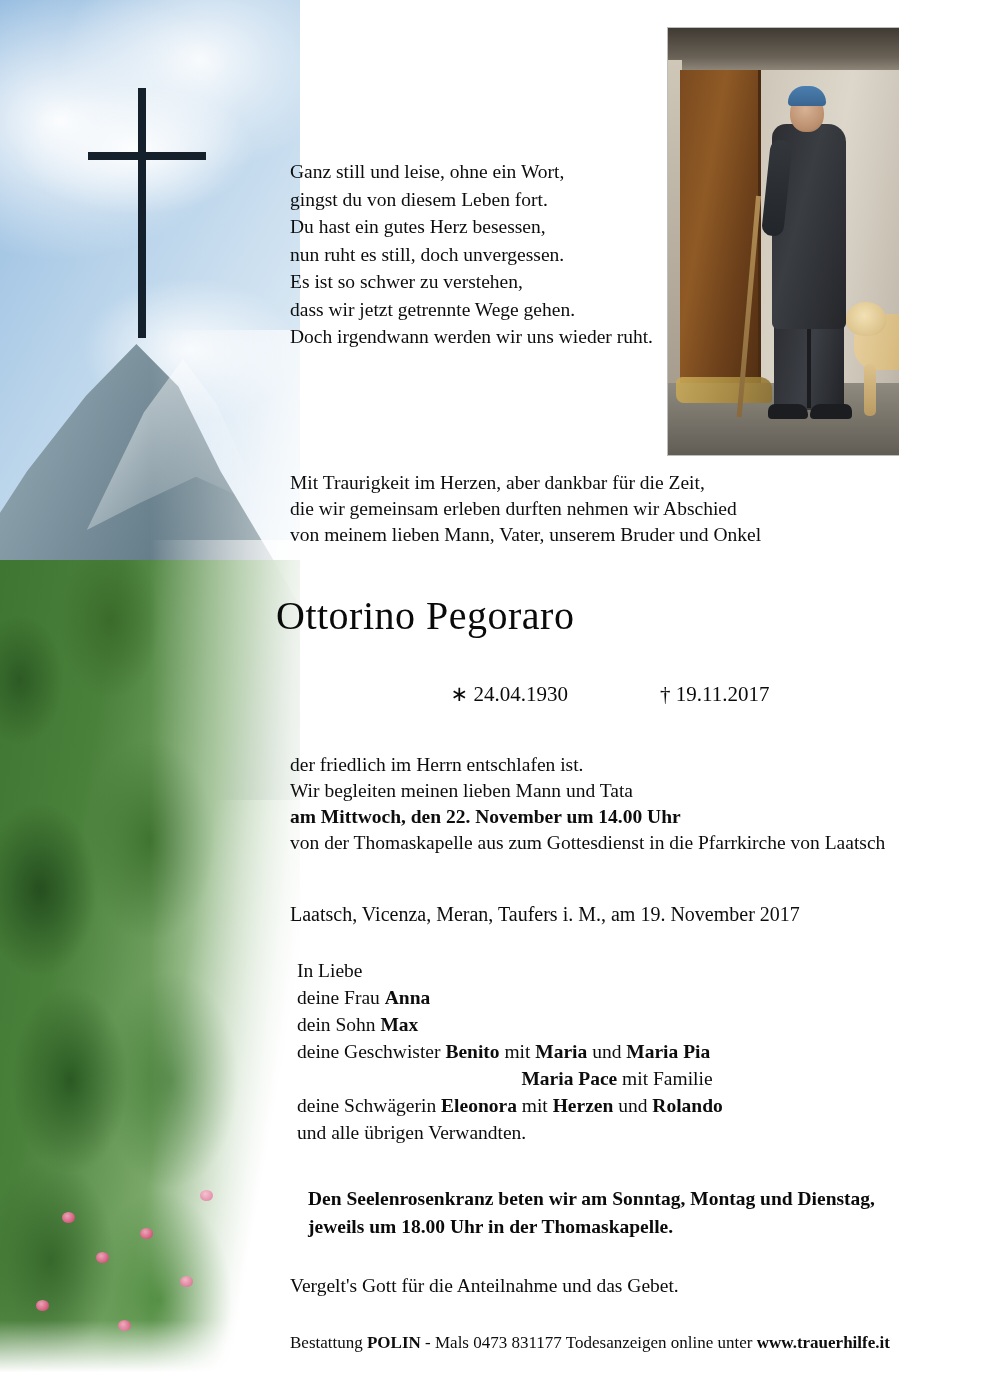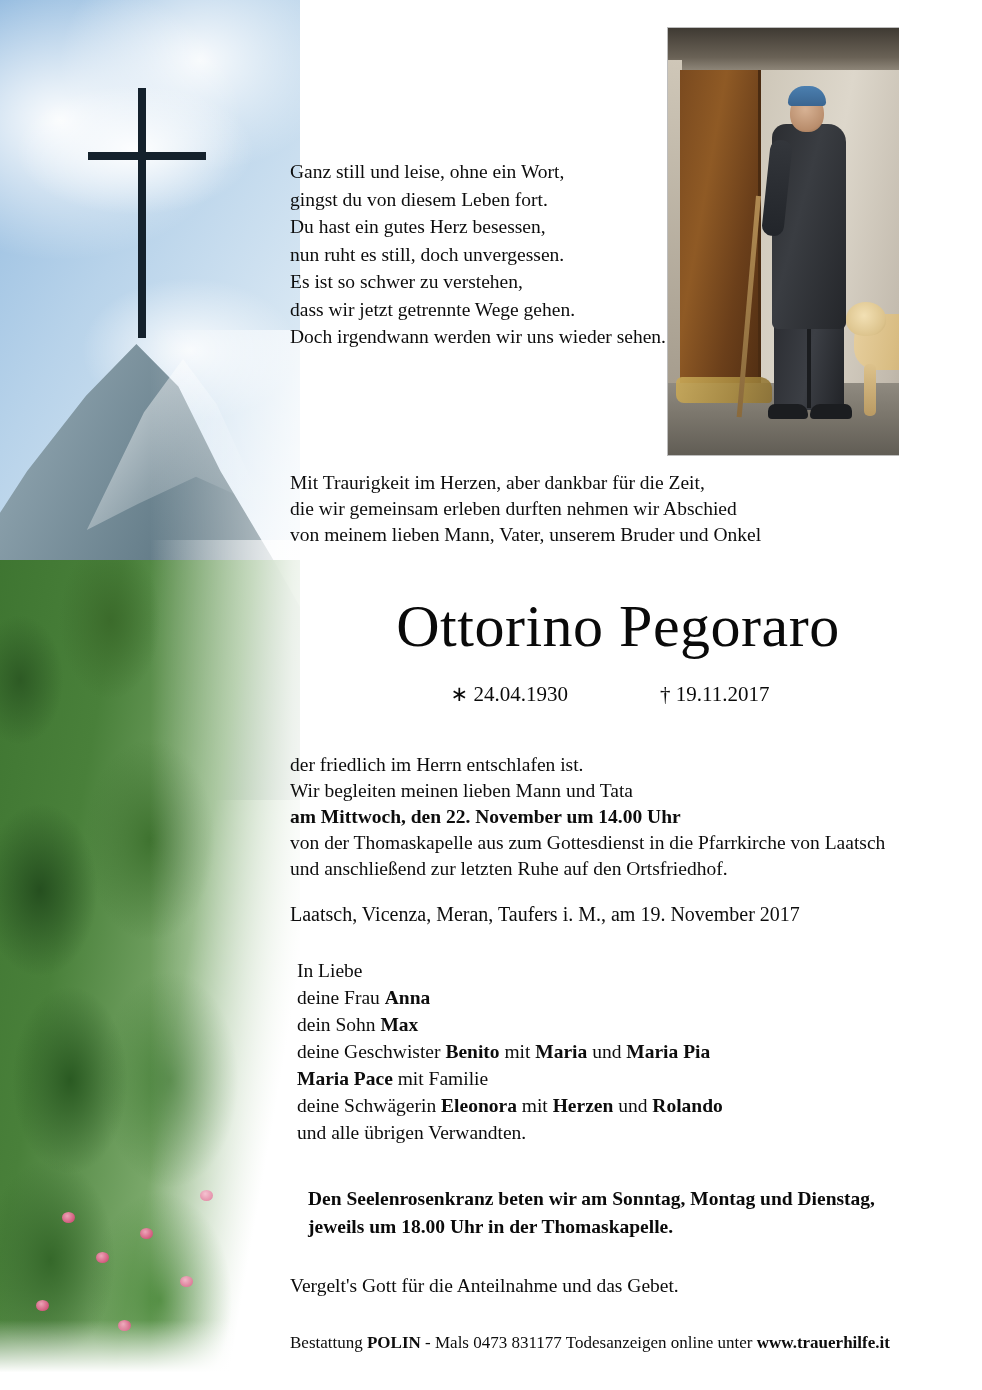--- a/index.html
+++ b/index.html
@@ -305,25 +305,25 @@
     position: absolute;
     left: 290px;
     top: 470px;
     width: 620px;
     font-size: 19.5px;
     line-height: 26px;
     color: #0d0d0d;
   }
   .name {
     position: absolute;
-    left: 298px;
+    left: 276px;
     top: 592px;
     width: 640px;
-    text-align: center;
-    font-size: 60px;
+    text-align: left;
+    font-size: 40px;
     letter-spacing: 0.5px;
     color: #0a0a0a;
   }
   .dates {
     position: absolute;
     left: 290px;
     top: 682px;
     width: 640px;
     display: flex;
     justify-content: center;
@@ -351,21 +351,21 @@
   }
   .family {
     position: absolute;
     left: 297px;
     top: 957px;
     width: 640px;
     font-size: 19.5px;
     line-height: 27px;
     color: #0d0d0d;
   }
-  .family .center-line { text-align: left; }
+  .family .center-line { text-align: center; }
   .rosary {
     position: absolute;
     left: 290px;
     top: 1185px;
     width: 640px;
     font-size: 19.5px;
     line-height: 28px;
     font-weight: bold;
     color: #0a0a0a;
     margin-left: 18px;
@@ -451,42 +451,41 @@
 
   <div class="content">
 
     <div class="poem">
       <div>Ganz still und leise, ohne ein Wort,</div>
       <div>gingst du von diesem Leben fort.</div>
       <div>Du hast ein gutes Herz besessen,</div>
       <div>nun ruht es still, doch unvergessen.</div>
       <div>Es ist so schwer zu verstehen,</div>
       <div>dass wir jetzt getrennte Wege gehen.</div>
-      <div>Doch irgendwann werden wir uns wieder sehen.</div>
+      <div>Doch irgendwann werden wir uns wieder ruht.</div>
     </div>
 
     <div class="intro">
       <div>Mit Traurigkeit im Herzen, aber dankbar für die Zeit,</div>
       <div>die wir gemeinsam erleben durften nehmen wir Abschied</div>
       <div>von meinem lieben Mann, Vater, unserem Bruder und Onkel</div>
     </div>
 
     <div class="name">Ottorino Pegoraro</div>
 
     <div class="dates">
       <span>∗ 24.04.1930</span>
       <span>† 19.11.2017</span>
     </div>
 
     <div class="service">
       <div>der friedlich im Herrn entschlafen ist.</div>
       <div>Wir begleiten meinen lieben Mann und Tata</div>
       <div><b>am Mittwoch, den 22. November um 14.00 Uhr</b></div>
       <div>von der Thomaskapelle aus zum Gottesdienst in die Pfarrkirche von Laatsch</div>
-      <div>und anschließend zur letzten Ruhe auf den Ortsfriedhof.</div>
     </div>
 
     <div class="place-date">Laatsch, Vicenza, Meran, Taufers i. M., am 19. November 2017</div>
 
     <div class="family">
       <div>In Liebe</div>
       <div>
         <span>deine Frau </span><b>Anna</b>
       </div>
       <div>

